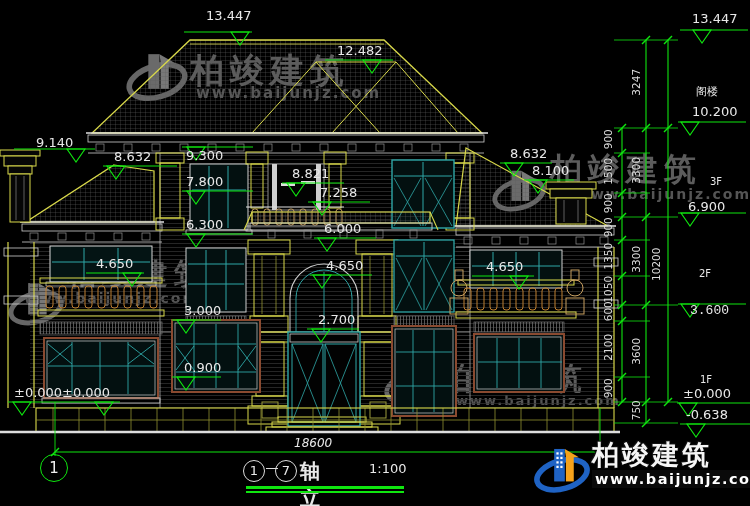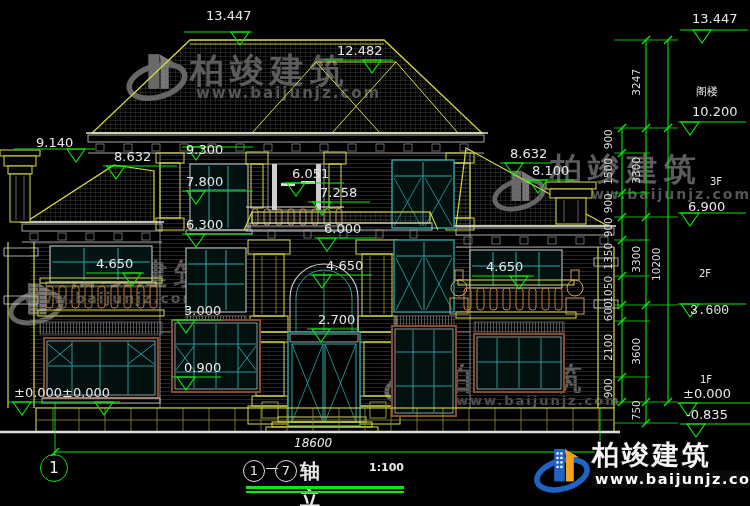--- a/index.html
+++ b/index.html
@@ -16,21 +16,21 @@
   .wm .url{font-weight:bold;letter-spacing:2px;color:#555;}
   .logo-bright-wrap{position:absolute;left:534px;top:433px;width:216px;height:70px;}
   .lb-brand{position:absolute;left:58px;top:4px;font-size:27px;font-weight:bold;color:#f5f5f5;
             letter-spacing:3px;text-shadow:2px 2px 0 #000,-1px -1px 0 #111,1px -1px 0 #111,-1px 1px 0 #111;}
   .lb-url{position:absolute;left:58px;top:37px;font-size:14.5px;font-weight:bold;color:#fff;
           letter-spacing:1.5px;background:#0a0a0a;padding:1px 3px;}
   .title-bar{position:absolute;left:243px;top:458px;color:#e8e8e8;}
   .axis-circ{position:absolute;width:20px;height:20px;border:1.6px solid #dcdcdc;border-radius:50%;
              color:#e8e8e8;font-size:13px;text-align:center;line-height:20px;}
   .t-name{position:absolute;left:57px;top:0px;font-size:20px;font-weight:bold;letter-spacing:1px;}
-  .t-scale{position:absolute;left:126px;top:3px;font-size:11px;font-weight:bold;}
+  .t-scale{position:absolute;left:126px;top:3px;font-size:13px;font-weight:normal;}
   .t-dash{position:absolute;left:23px;top:10px;width:12px;height:0;border-top:1.6px solid #dcdcdc;}
   .u1{position:absolute;left:3px;top:28px;width:158px;height:2.5px;background:#0fe60f;}
   .u2{position:absolute;left:3px;top:33px;width:158px;height:1.5px;background:#0fe60f;}
   .bubble{position:absolute;left:40px;top:454px;width:26px;height:26px;border:1.6px solid #0fe60f;
           border-radius:50%;color:#eee;font-size:15px;text-align:center;line-height:26px;}
 </style>
 </head>
 <body>
 
 <div id="stage">
@@ -550,24 +550,24 @@
         <line x1="51" y1="456" x2="59" y2="448" stroke-width="1.4"></line>
         <line x1="596" y1="456" x2="604" y2="448" stroke-width="1.4"></line>
       </g>
     </g>
   </svg>
 
   <span class="lbl" style="left:206px;top:9px;">13.447</span>
   <span class="lbl" style="left:337px;top:44px;">12.482</span>
   <span class="lbl" style="left:36px;top:136px;">9.140</span>
   <span class="lbl" style="left:114px;top:150px;">8.632</span>
-  <span class="lbl" style="left:186px;top:143px;">9.300</span>
+  <span class="lbl" style="left:186px;top:149px;">9.300</span>
   <span class="lbl" style="left:186px;top:175px;">7.800</span>
   <span class="lbl" style="left:186px;top:218px;">6.300</span>
-  <span class="lbl" style="left:292px;top:167px;">6.051</span>
+  <span class="lbl" style="left:292px;top:167px;">8.821</span>
   <span class="lbl" style="left:320px;top:186px;">7.258</span>
   <span class="lbl" style="left:324px;top:222px;">6.000</span>
   <span class="lbl" style="left:326px;top:259px;">4.650</span>
   <span class="lbl" style="left:96px;top:257px;">4.650</span>
   <span class="lbl" style="left:486px;top:260px;">4.650</span>
   <span class="lbl" style="left:184px;top:304px;">3.000</span>
   <span class="lbl" style="left:318px;top:313px;text-align:right;">2.700</span>
   <span class="lbl" style="left:184px;top:361px;">0.900</span>
   <span class="lbl" style="left:14px;top:386px;">±0.000</span>
   <span class="lbl" style="left:62px;top:386px;">±0.000</span>
@@ -576,21 +576,21 @@
 
   <span class="lbl" style="left:692px;top:12px;">13.447</span>
   <span class="ftag" style="left:696px;top:84px;font-size:11px;">阁楼</span>
   <span class="lbl" style="left:692px;top:105px;">10.200</span>
   <span class="ftag" style="left:710px;top:176px;">3F</span>
   <span class="lbl" style="left:688px;top:200px;">6.900</span>
   <span class="ftag" style="left:699px;top:268px;">2F</span>
   <span class="lbl" style="left:690px;top:304px;font-family:Liberation Mono, monospace;">3.600</span>
   <span class="ftag" style="left:700px;top:374px;">1F</span>
   <span class="lbl" style="left:683px;top:387px;">±0.000</span>
-  <span class="lbl" style="left:686px;top:408px;">-0.835</span>
+  <span class="lbl" style="left:686px;top:408px;">-0.638</span>
 
   <span class="lbl rot" style="left:586px;top:134px;">900</span>
   <span class="lbl rot" style="left:586px;top:166px;">1500</span>
   <span class="lbl rot" style="left:586px;top:198px;">900</span>
   <span class="lbl rot" style="left:586px;top:222px;">900</span>
   <span class="lbl rot" style="left:586px;top:251px;">1350</span>
   <span class="lbl rot" style="left:586px;top:284px;">1050</span>
   <span class="lbl rot" style="left:586px;top:306px;">600</span>
   <span class="lbl rot" style="left:586px;top:342px;">2100</span>
   <span class="lbl rot" style="left:586px;top:383px;">900</span>

